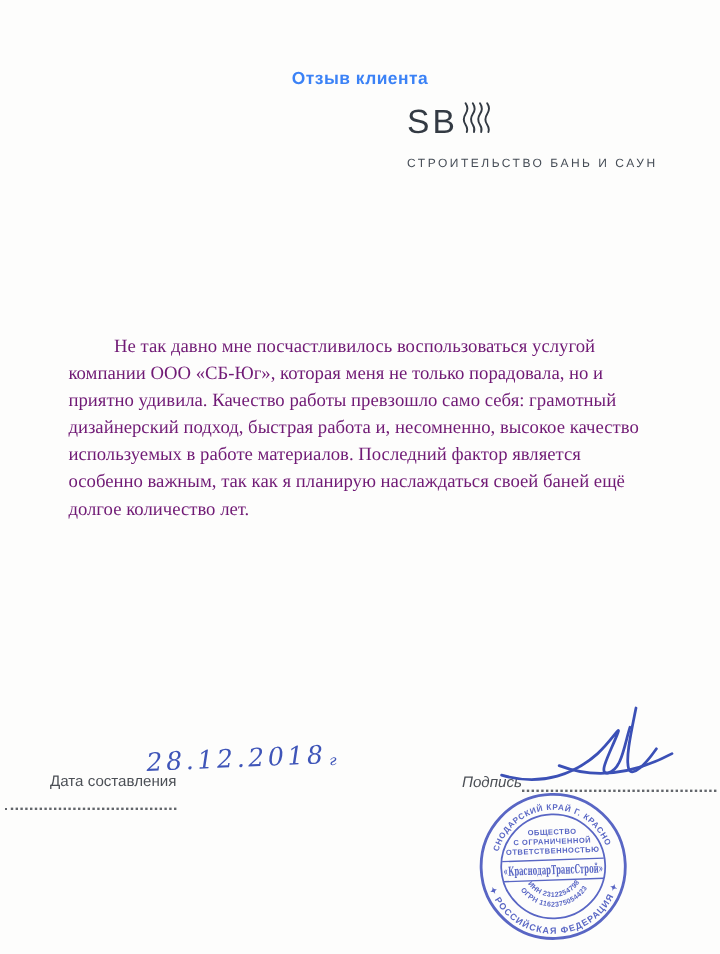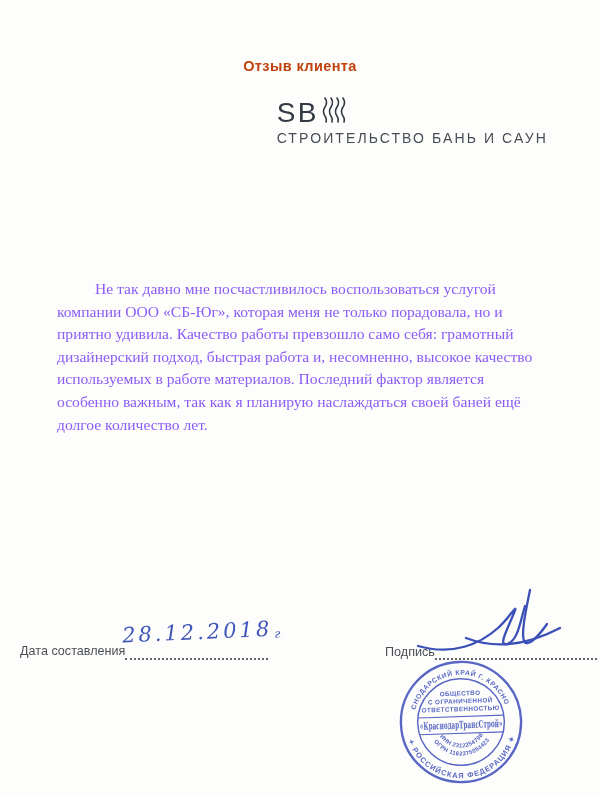--- a/index.html
+++ b/index.html
@@ -3,41 +3,41 @@
 <meta charset="utf-8">
 <style>
   html,body{margin:0;padding:0;background:#e9e9e9;}
   .page{
     position:relative;width:600px;height:795px;margin:0 auto;
     background:#fdfdfc;overflow:hidden;
     font-family:"Liberation Sans",sans-serif;color:#23262b;
   }
   .doc-title{
     position:absolute;top:58px;left:0;width:100%;text-align:center;
-    font-size:14.5px;font-weight:bold;letter-spacing:.4px;color:#c2410c;
+    font-size:14.5px;font-weight:bold;letter-spacing:.4px;color:#3b82f6;
   }
   
-  .logo{position:absolute;top:96px;right:52px;text-align:right;}
+  .logo{position:absolute;top:84px;right:52px;text-align:right;}
   .logo-row{display:flex;align-items:center;color:#333a43;}
   .logo-word{font-size:28px;letter-spacing:2.5px;font-weight:400;line-height:1;}
   .steam{margin:0 3px 2px 3px;display:inline-block;}
   .logo-sub{
-    font-size:14px;letter-spacing:2.1px;color:#464d56;margin-top:0;
+    font-size:10px;letter-spacing:2.1px;color:#464d56;margin-top:12px;
     white-space:nowrap;
   }
   
   .body-text{
     position:absolute;top:278px;left:57px;right:50px;
     font-family:"Liberation Serif",serif;font-size:15.6px;line-height:22.6px;
-    color:#8b5cf6;text-align:left;
+    color:#701a75;text-align:left;
   }
   .body-text p{margin:0 0 12px 0;text-indent:38px;}
   
-  .date-group{position:absolute;left:20px;top:644px;display:flex;align-items:flex-start;}
-  .sig-group{position:absolute;left:385px;top:644px;display:flex;align-items:flex-end;}
+  .date-group{position:absolute;left:4px;top:644px;display:flex;align-items:flex-end;flex-direction:column;}
+  .sig-group{position:absolute;left:385px;top:644px;display:flex;align-items:flex-end;font-style:italic;}
   .f-label{font-size:12.6px;color:#4b4f55;white-space:nowrap;padding-bottom:1px;}
   .dotleader{display:inline-block;border-bottom:2px dotted #63666b;height:14px;}
   .date-dots{width:143px;}
   .sig-dots{width:162px;}
   .handwritten-date{
     position:absolute;left:122px;top:620px;
     font-family:"DejaVu Serif",serif;font-style:italic;
     font-size:21px;letter-spacing:3px;color:#3f55b8;
     transform:rotate(-2.5deg);white-space:nowrap;
   }

